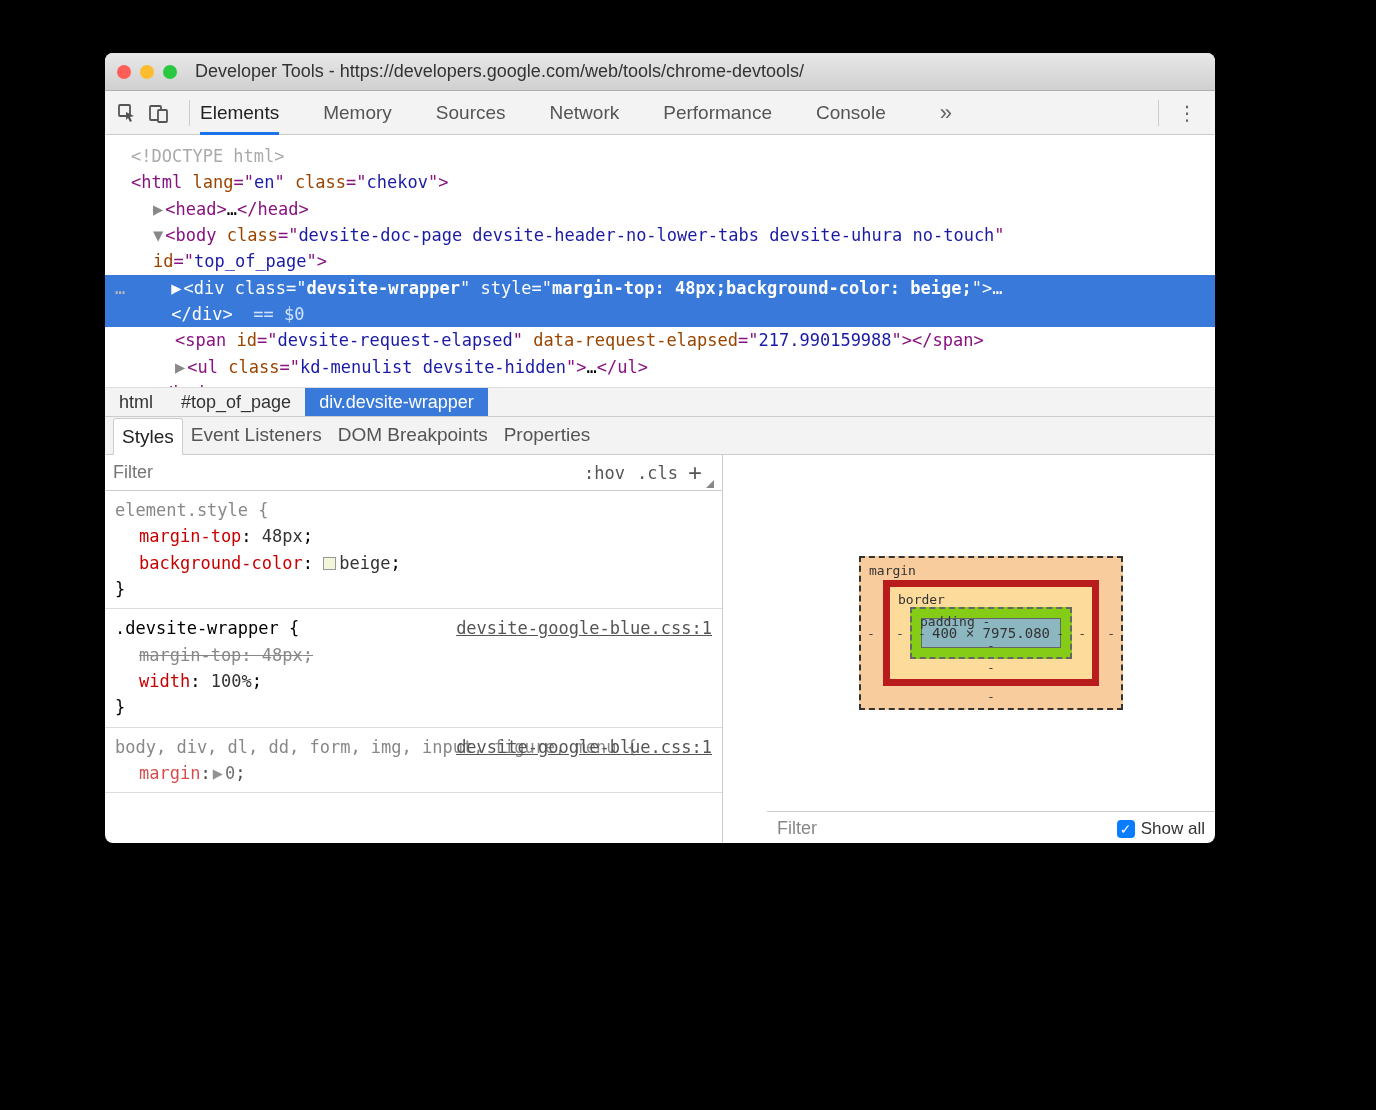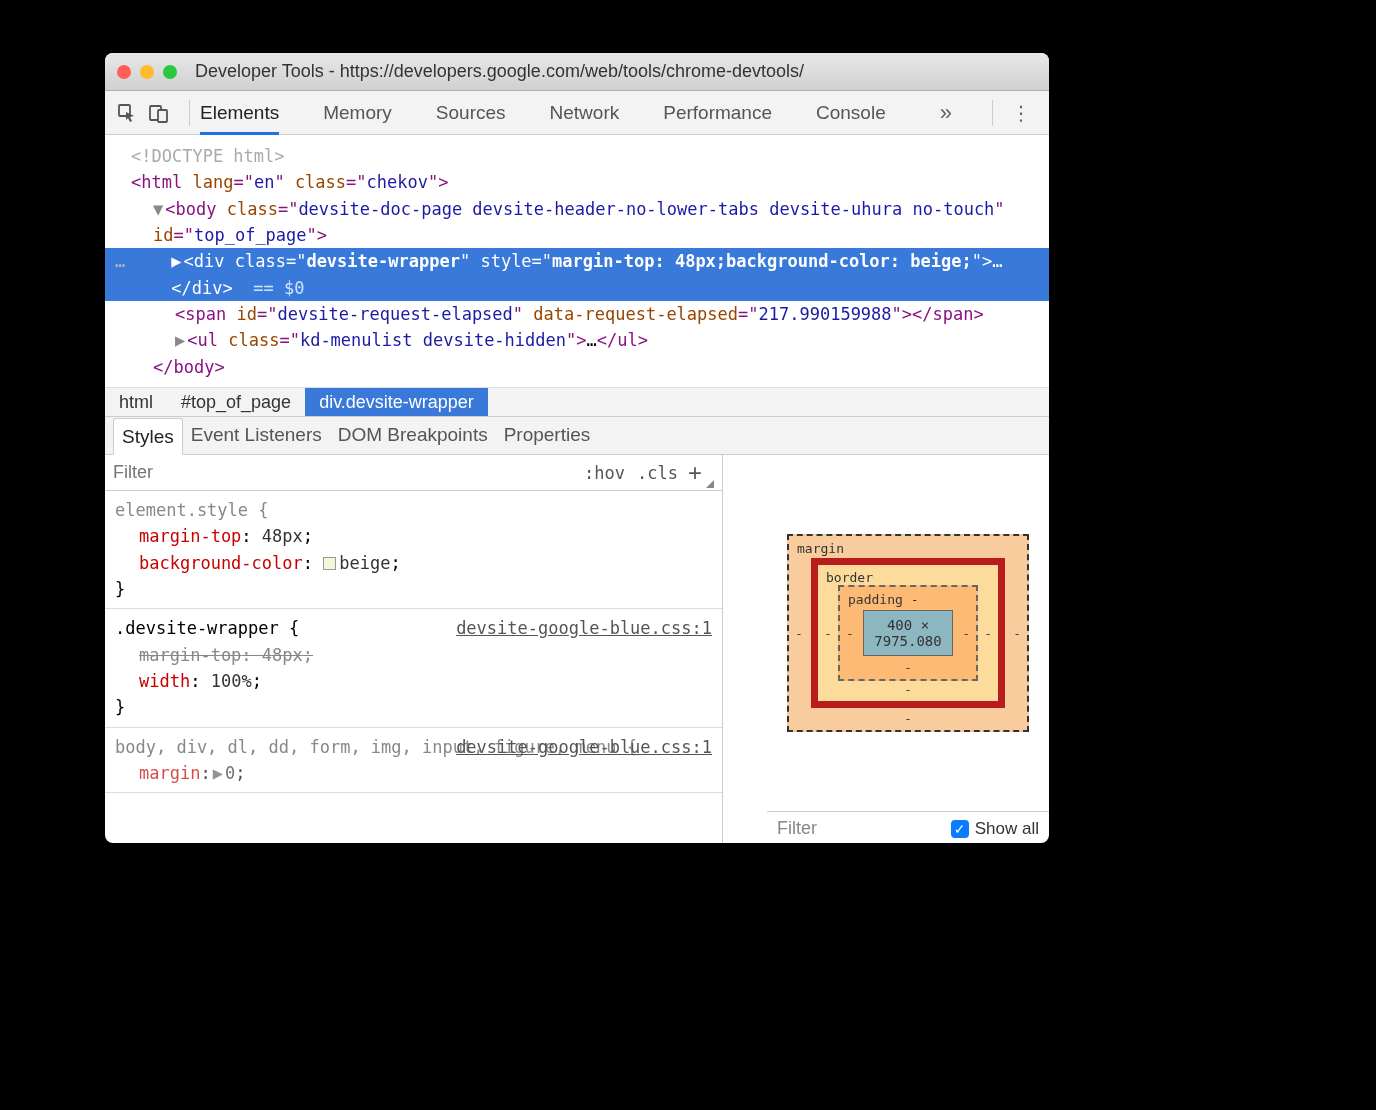--- a/index.html
+++ b/index.html
@@ -1,17 +1,17 @@
 <!DOCTYPE html>
 <html><head>
 <meta charset="utf-8">
 <style>
 * { box-sizing: border-box; margin: 0; padding: 0; }
 body { background: #000; width: 1376px; height: 1110px; font-family: -apple-system, "Helvetica Neue", Arial, sans-serif; }
-.window { position: absolute; left: 105px; top: 53px; width: 944px; height: 790px; background: #fff; border-radius: 8px; box-shadow: 0 15px 40px rgba(0,0,0,0.5); overflow: hidden; }
+.window { position: absolute; left: 105px; top: 53px; width: 1110px; height: 790px; background: #fff; border-radius: 8px; box-shadow: 0 15px 40px rgba(0,0,0,0.5); overflow: hidden; }
 .titlebar { height: 38px; background: linear-gradient(#e8e8e8,#d0d0d0); display: flex; align-items: center; padding: 0 12px; border-bottom: 1px solid #b0b0b0; }
 .traffic { display: flex; gap: 9px; margin-right: 18px; }
 .dot { width: 14px; height: 14px; border-radius: 50%; }
 .red { background: #ff5f57; } .yellow { background: #febc2e; } .green { background: #28c840; }
 .title { font-size: 18px; color: #333; }
 .toolbar { height: 44px; background: #f3f3f3; border-bottom: 1px solid #ccc; display: flex; align-items: center; padding: 0 10px; }
 .tool-ico { width: 24px; height: 24px; display: inline-flex; align-items: center; justify-content: center; margin-right: 8px; color: #555; }
 .sep { width: 1px; height: 26px; background: #ccc; margin: 0 10px; }
 .tabs { display: flex; gap: 44px; height: 100%; align-items: center; flex: 1; }
 .tab { font-size: 19px; color: #555; cursor: pointer; position: relative; height: 100%; display: flex; align-items: center; }
@@ -50,21 +50,21 @@
 .src { position: absolute; right: 10px; top: 6px; color: #555; text-decoration: underline; cursor: pointer; }
 .struck { text-decoration: line-through; color: #888; }
 .struck .pname, .struck .pval { color: #888; }
 .swatch { display: inline-block; width: 13px; height: 13px; border: 1px solid #999; background: #f5f5dc; vertical-align: -1px; margin-right: 3px; }
 .ovtri { color: #666; margin: 0 2px; }
 .computed { flex: 1; display: flex; flex-direction: column; }
 .box-wrap { flex: 1; display: flex; align-items: center; justify-content: center; padding: 20px; }
 .bm { font-family: Menlo, monospace; font-size: 13px; }
 .bm-margin { border: 2px dashed #333; background: #f9cc9d; padding: 22px; position: relative; text-align: center; }
 .bm-border { border: 7px solid #b91c1c; background: #fddb9b; padding: 20px; position: relative; text-align: center; }
-.bm-padding { border: 2px dashed #666; background: #fdba74; padding: 23px; position: relative; text-align: center; }
+.bm-padding { border: 2px dashed #666; background: #84cc16; padding: 9px; position: relative; text-align: center; }
 .bm-content { border: 1px solid #666; background: #8cb6c0; padding: 6px 10px; color: #333; font-size: 14px; }
 .bm-label { position: absolute; top: 5px; left: 8px; font-size: 13px; color: #333; }
 .bm-val-t { position: absolute; top: 4px; left: 50%; transform: translateX(-50%); font-size: 13px; margin-top: 37px; }
 .bm-val-b { position: absolute; bottom: 4px; left: 50%; transform: translateX(-50%); font-size: 13px; color: #444; }
 .bm-val-l { position: absolute; left: 6px; top: 50%; transform: translateY(-50%); font-size: 13px; color: #444; }
 .bm-val-r { position: absolute; right: 6px; top: 50%; transform: translateY(-50%); font-size: 13px; color: #444; }
 .comp-filter { height: 34px; border-top: 1px solid #ccc; display: flex; align-items: center; padding: 0 10px; }
 .comp-filter .lbl { font-size: 18px; color: #888; flex: 1; }
 .chk { width: 18px; height: 18px; background: #0a7cff; border-radius: 4px; display: inline-flex; align-items: center; justify-content: center; color: #fff; font-size: 14px; margin-right: 6px; }
 .showall { font-size: 17px; color: #333; }
@@ -105,20 +105,21 @@
       <div class="tab">Console</div>
       <div class="more">»</div>
     </div>
     <div class="sep"></div>
     <div class="kebab">⋮</div>
   </div>
 
   <div class="dom">
     <div class="line indent1"><span class="c-doctype">&lt;!DOCTYPE html&gt;</span></div>
     <div class="line indent1"><span class="c-punc">&lt;</span><span class="c-tag">html</span> <span class="c-attr">lang</span><span class="c-punc">="</span><span class="c-str">en</span><span class="c-punc">"</span> <span class="c-attr">class</span><span class="c-punc">="</span><span class="c-str">chekov</span><span class="c-punc">"&gt;</span></div>
+    <div class="line indent2"><span class="tri">▶</span><span class="c-punc">&lt;</span><span class="c-tag">head</span><span class="c-punc">&gt;</span>…<span class="c-punc">&lt;/</span><span class="c-tag">head</span><span class="c-punc">&gt;</span></div>
     <div class="line indent2"><span class="tri">▼</span><span class="c-punc">&lt;</span><span class="c-tag">body</span> <span class="c-attr">class</span><span class="c-punc">="</span><span class="c-str">devsite-doc-page devsite-header-no-lower-tabs devsite-uhura no-touch</span><span class="c-punc">"</span></div>
     <div class="line indent2"><span class="c-attr">id</span><span class="c-punc">="</span><span class="c-str">top_of_page</span><span class="c-punc">"&gt;</span></div>
     <div class="selected">
       <span class="sel-ell">…</span>
       <div class="sel-inner">
         <span class="tri">▶</span><span class="c-punc">&lt;</span><span class="c-tag">div</span> <span class="c-attr">class</span><span class="c-punc">="</span><span class="c-str" style="font-weight:bold">devsite-wrapper</span><span class="c-punc">"</span> <span class="c-attr">style</span><span class="c-punc">="</span><span class="c-str" style="font-weight:bold">margin-top: 48px;background-color: beige;</span><span class="c-punc">"&gt;</span>…<br>
         <span class="c-punc">&lt;/</span><span class="c-tag">div</span><span class="c-punc">&gt;</span> &nbsp;<span class="eq0">== $0</span>
       </div>
     </div>
     <div class="line indent3"><span class="c-punc">&lt;</span><span class="c-tag">span</span> <span class="c-attr">id</span><span class="c-punc">="</span><span class="c-str">devsite-request-elapsed</span><span class="c-punc">"</span> <span class="c-attr">data-request-elapsed</span><span class="c-punc">="</span><span class="c-str">217.990159988</span><span class="c-punc">"&gt;&lt;/</span><span class="c-tag">span</span><span class="c-punc">&gt;</span></div>

